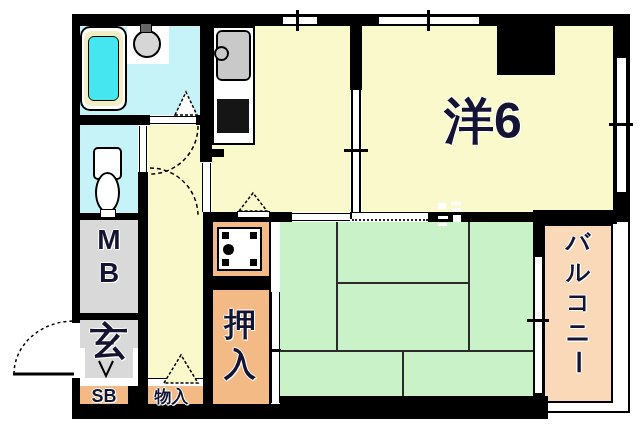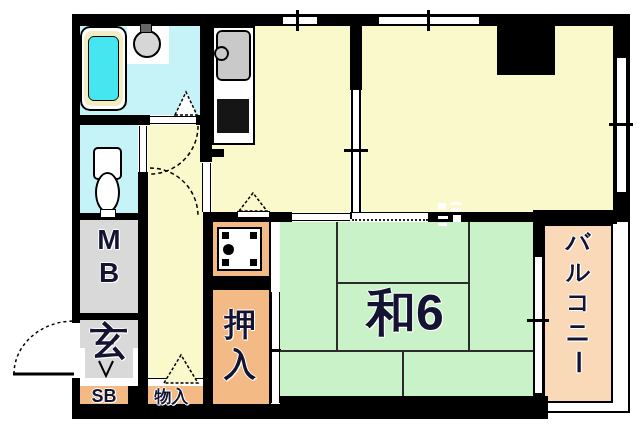--- a/index.html
+++ b/index.html
@@ -234,21 +234,21 @@
     <path d="M 13 374 L 74 374" stroke="#000" stroke-width="3" fill="none"></path>
     <path d="M 14 374 A 60 53 0 0 1 74 321" stroke="#000" stroke-width="1.5" stroke-dasharray="3,3" fill="none"></path>
     <path d="M 198 126 A 48 48 0 0 1 150 174" stroke="#000" stroke-width="1.5" stroke-dasharray="4,3" fill="none"></path>
     <path d="M 150 168 A 48 48 0 0 1 198 216" stroke="#000" stroke-width="1.5" stroke-dasharray="4,3" fill="none"></path>
     <path d="M 175 115 L 186 92 L 197 115 Z" stroke="#000" stroke-width="1.5" stroke-dasharray="3,2" fill="#fff"></path>
     <path d="M 239 211 L 253 193 L 267 211 Z" stroke="#000" stroke-width="1.5" stroke-dasharray="3,2" fill="#f9f9cb"></path>
     <path d="M 164 383 L 181 355 L 198 383 Z" stroke="#000" stroke-width="1.5" stroke-dasharray="3,2" fill="#f9f9cb"></path>
     <path d="M 99 361 L 106 376 L 113 361" stroke="#000" stroke-width="2" fill="none"></path>
   </svg>
 
-  <div class="lbl lbl-wa">和6</div>
+  <div class="lbl lbl-yo">洋6</div>
   <div class="lbl lbl-balc">
     <span>バ</span>
     <span>ル</span>
     <span>コ</span>
     <span>ニ</span>
     <span class="rot">ー</span>
   </div>
   <div class="lbl lbl-oshi">
     <span>押</span>
     <span>入</span>

